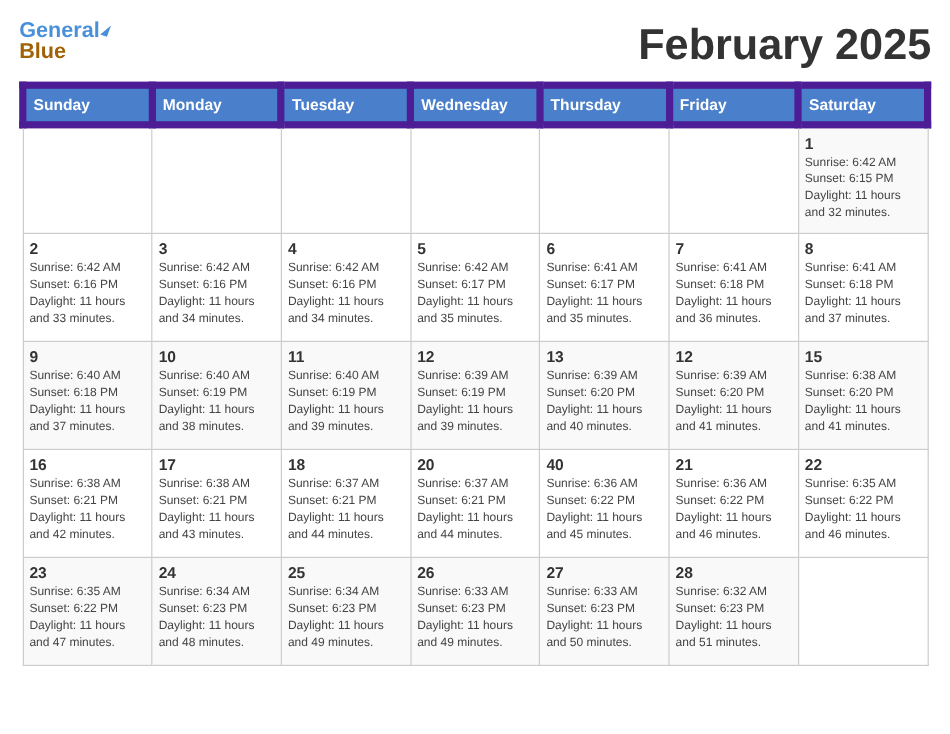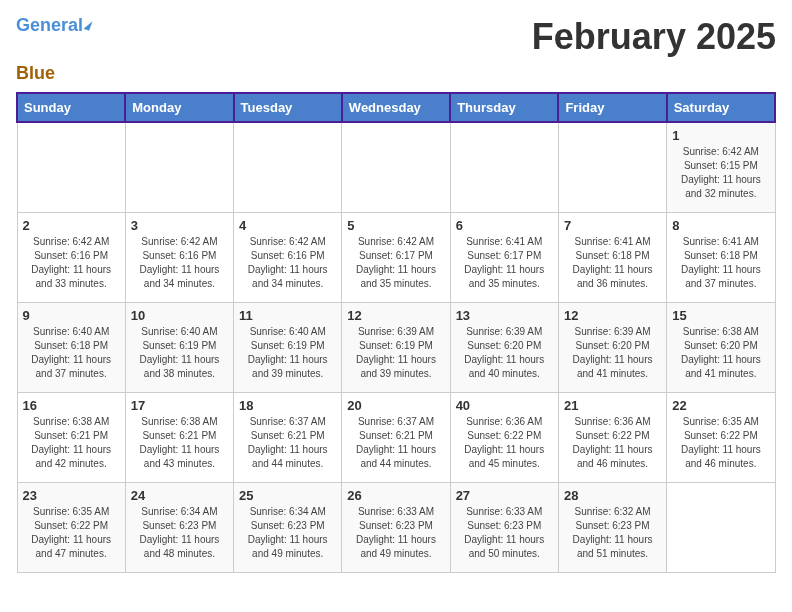--- a/index.html
+++ b/index.html
@@ -14,21 +14,20 @@
       display: flex;
       align-items: flex-start;
       justify-content: space-between;
       margin-bottom: 10px;
     }
     .logo {
       display: flex;
       flex-direction: column;
       align-items: flex-start;
       line-height: 1;
-      gap: 32px;
     }
     .logo-general {
       font-size: 18px;
       font-weight: bold;
       color: #333;
     }
     .logo-general span {
       color: #4a90d9;
     }
     .logo-blue {
@@ -54,21 +53,21 @@
       border-collapse: collapse;
       table-layout: fixed;
     }
     thead tr th {
       background-color: #4a7fcb;
       color: #fff;
       font-size: 13px;
       font-weight: bold;
       padding: 6px 6px;
       text-align: left;
-      border: 2px solid #4c1d95;
+      border: 6px solid #4c1d95;
     }
     tbody tr td {
       border: 1px solid #ccc;
       vertical-align: top;
       padding: 5px 5px 5px 5px;
       height: 90px;
       font-size: 10.5px;
       color: #333;
       background: #fff;
     }
@@ -78,21 +77,20 @@
     .day-number {
       font-size: 13px;
       font-weight: bold;
       display: block;
       margin-bottom: 2px;
     }
     .day-info {
       font-size: 10px;
       line-height: 1.4;
       color: #444;
-      text-align: center;
     }
     .empty-cell {
       background: #fff !important;
     }
   </style>
 </head>
 <body>
 
 <div class="header">
   <div class="logo">

